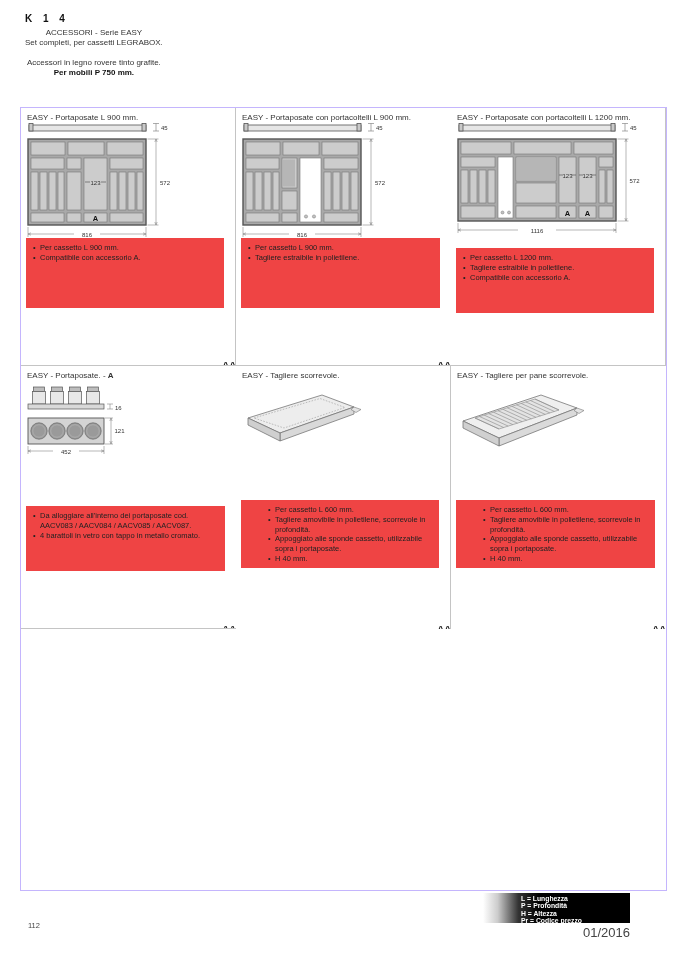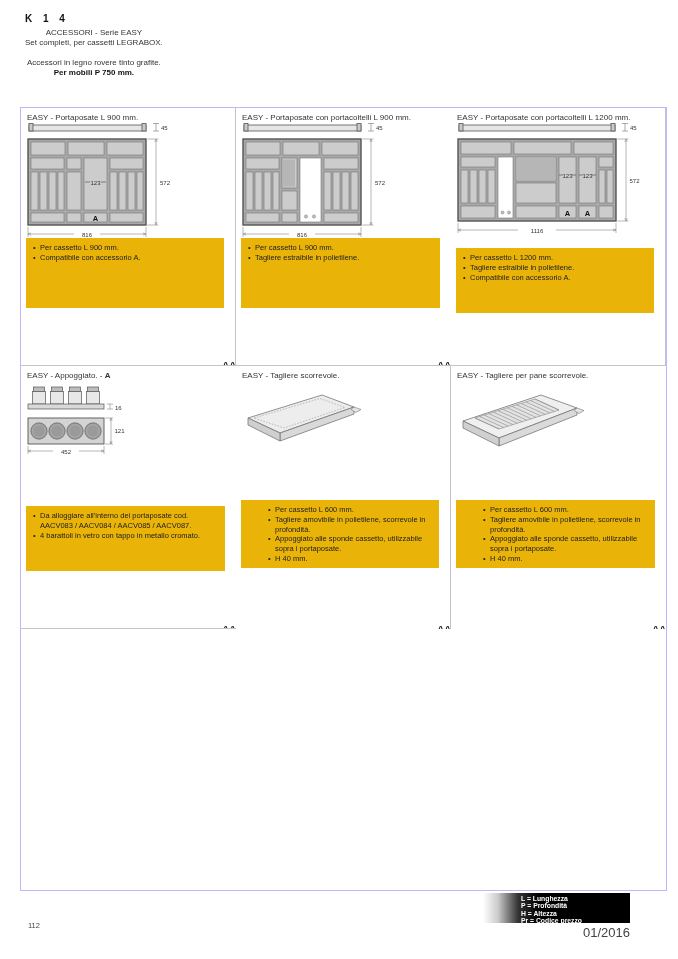--- a/index.html
+++ b/index.html
@@ -22,21 +22,21 @@
           border-right:1px solid #c4c4c4; border-bottom:1px solid #c4c4c4; }
   .cell:nth-child(2n) { border-right:none; }
   .cell:nth-child(n+5) { border-bottom:none; }
 
   .cell-title { position:absolute; left:6px; top:5px; font-size:8px; color:#333; white-space:nowrap; }
   .drawing { position:absolute; left:4px; top:13px; }
   .drawing-sm { top:16px; }
   .drawing-iso { top:22px; }
 
   .info-box {
-    position:absolute; left:5px; right:11px; background:#eab308;
+    position:absolute; left:5px; right:11px; background:#ef4444;
     padding:5px 7px; box-sizing:border-box; font-size:7.5px; line-height:9.8px; color:#222;
   }
   .r1 .info-box { top:130px; height:70px; }
   .r2 .info-box { top:140px; height:65px; }
   .r3 .info-box { top:134px; height:68px;padding-left:27px; }
   .bullet { padding-left:7px; position:relative; }
   .bullet::before { content:"•"; position:absolute; left:0; top:0; }
 
   .code-line { position:absolute; left:6px; width:240px; display:flex; align-items:center; gap:10px;margin-top:45px; }
   .r1 .code-line { top:206px; }
@@ -239,21 +239,21 @@
       </g>
     </svg>
     <div class="info-box">
       <div class="bullet">Per cassetto L 1200 mm.</div>
       <div class="bullet">Tagliere estraibile in polietilene.</div>
       <div class="bullet">Compatibile con accessorio A.</div>
     </div>
   </div>
 
   <div class="cell r2">
-    <div class="cell-title"><span>EASY - Appoggiato. - </span><b>A</b></div>
+    <div class="cell-title"><span>EASY - Portaposate. - </span><b>A</b></div>
     <svg class="drawing drawing-sm" width="140" height="82" viewBox="0 0 140 82">
       <g stroke="#555" stroke-width="0.7">
         <rect x="8.5" y="5" width="11" height="4.5" fill="#bdbdbd"></rect>
           <rect x="7.5" y="9.5" width="13" height="12.5" fill="#e8e8e8"></rect>
         <rect x="26.5" y="5" width="11" height="4.5" fill="#bdbdbd"></rect>
           <rect x="25.5" y="9.5" width="13" height="12.5" fill="#e8e8e8"></rect>
         <rect x="44.5" y="5" width="11" height="4.5" fill="#bdbdbd"></rect>
           <rect x="43.5" y="9.5" width="13" height="12.5" fill="#e8e8e8"></rect>
         <rect x="62.5" y="5" width="11" height="4.5" fill="#bdbdbd"></rect>
           <rect x="61.5" y="9.5" width="13" height="12.5" fill="#e8e8e8"></rect>

